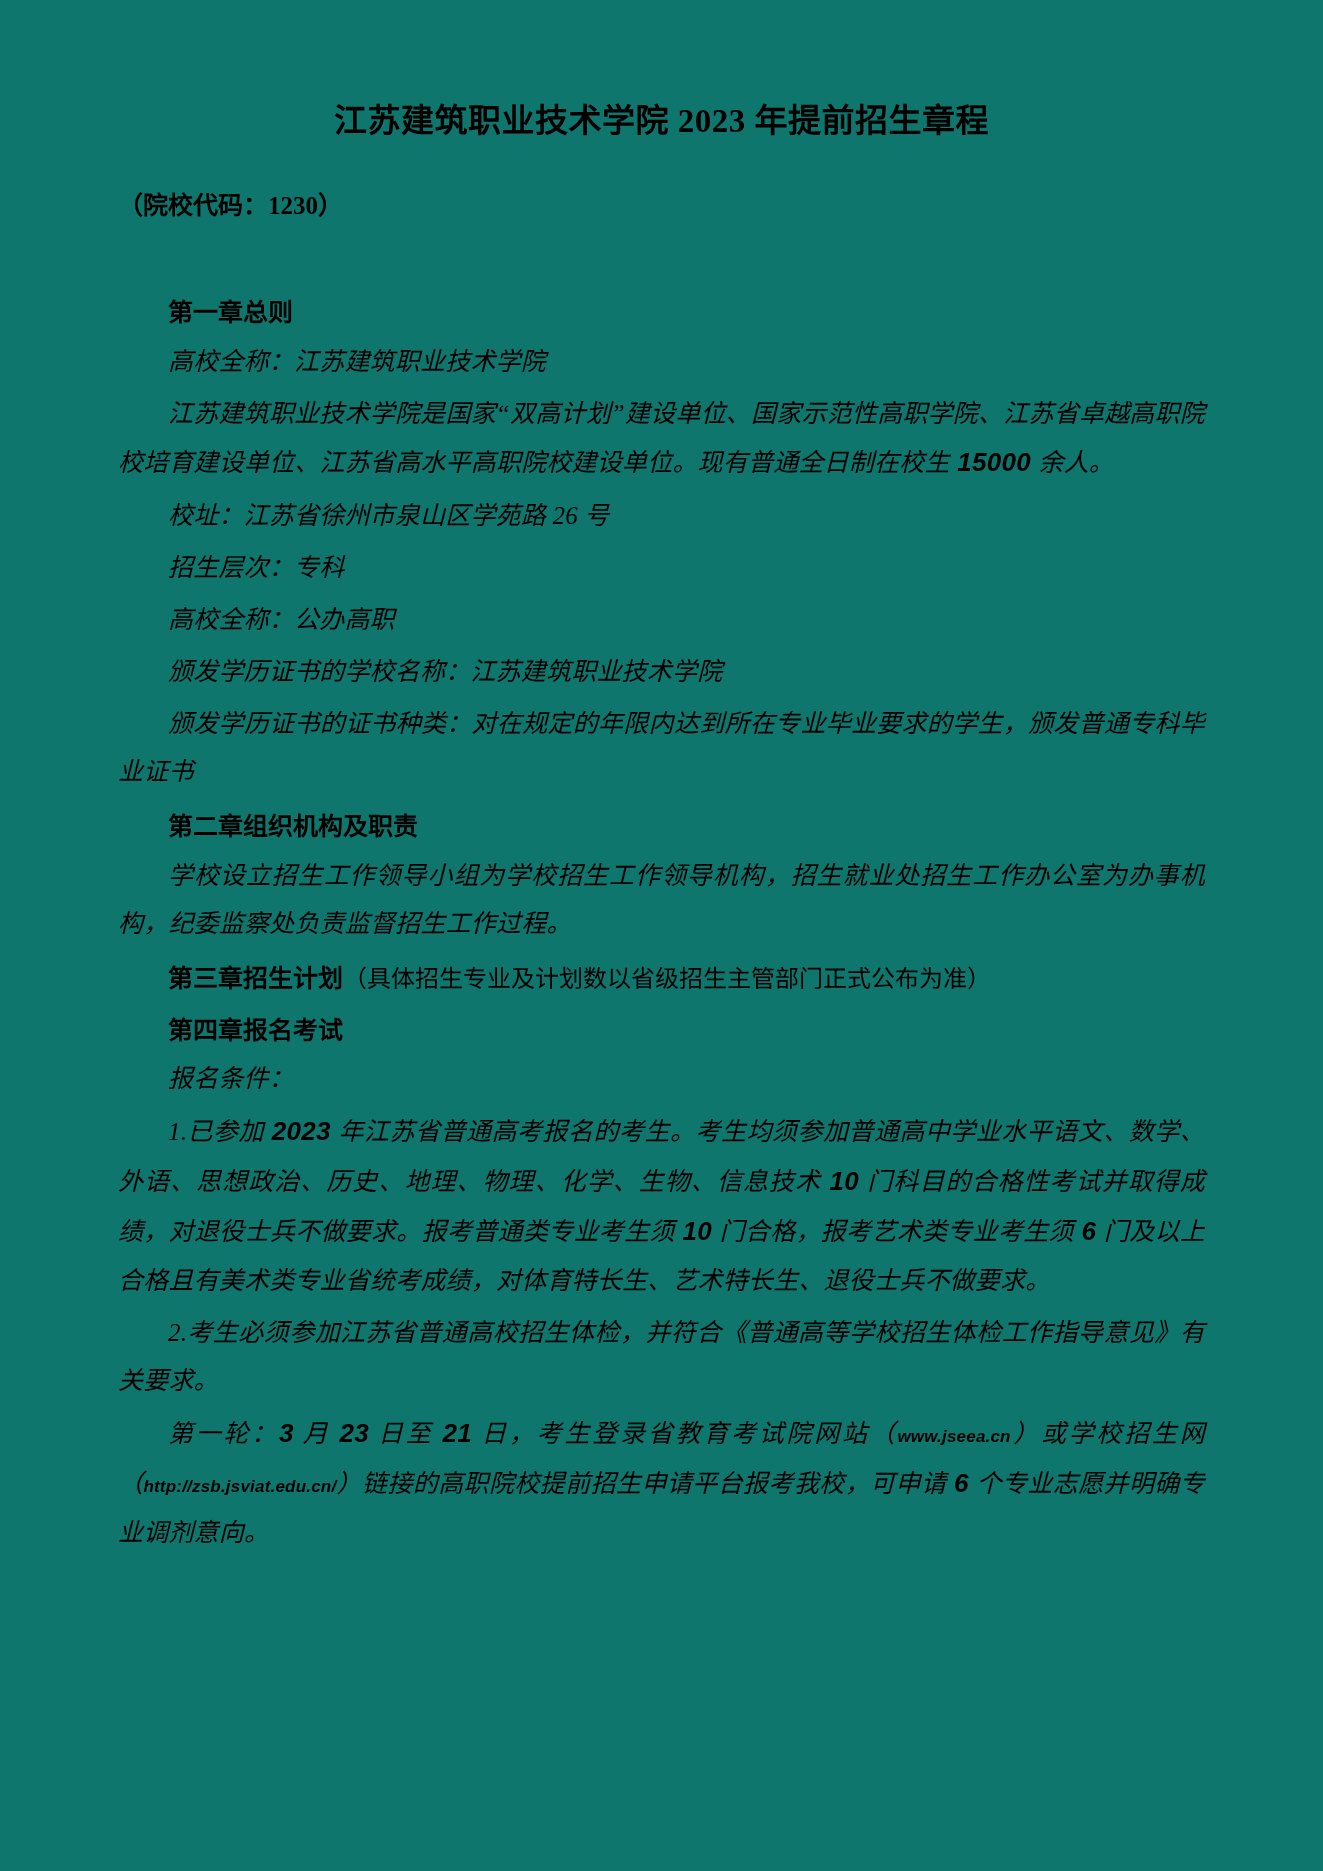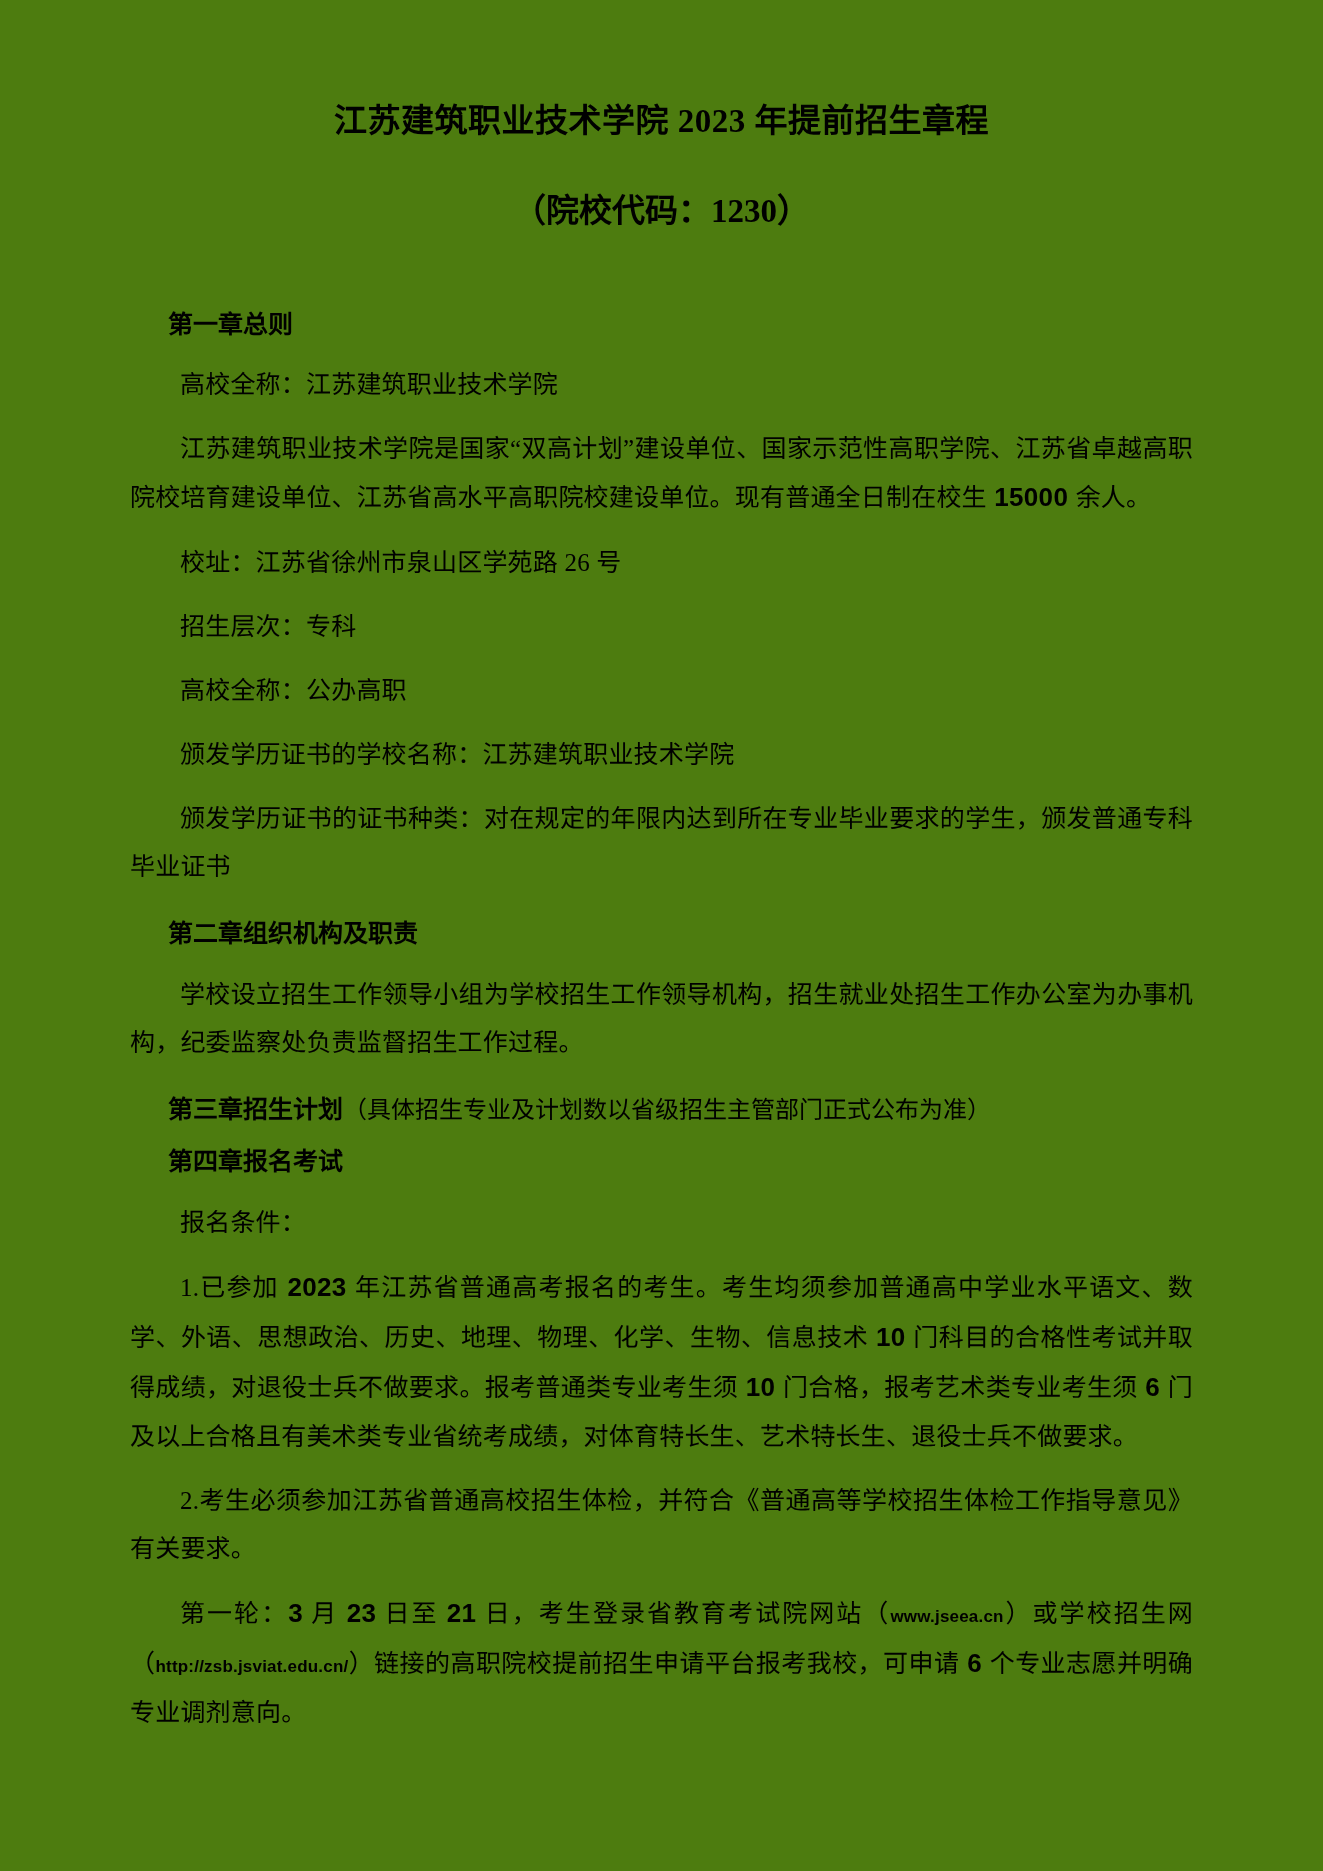--- a/index.html
+++ b/index.html
@@ -11,36 +11,36 @@
   body {
     font-family: "Liberation Serif", "DejaVu Serif", serif;
     color: #000000;
     -webkit-font-smoothing: antialiased;
   }
   .page {
     position: relative;
     width: 1323px;
     min-height: 1871px;
     margin: 0 auto;
-    background: #4d7c0f;
+    background: #0f766e;
     box-sizing: border-box;
     padding: 84px 118px 40px 118px;
   }
   .doc-title {
     text-align: center;
     font-size: 33px;
     font-weight: 700;
     letter-spacing: 0.5px;
     line-height: 1.45;
     margin: 0;
     padding-top: 14px;
   }
   .doc-subtitle {
-    text-align: center;
-    font-size: 33px;
+    text-align: left;
+    font-size: 25px;
     font-weight: 700;
     line-height: 1.45;
     margin: 0;
     padding-top: 42px;
   }
   .body-block {
     margin-top: 60px;
   }
   .chapter-heading {
     font-family: "Liberation Sans", "DejaVu Sans", sans-serif;
@@ -52,26 +52,27 @@
     text-indent: 50px;
   }
   .chapter-heading .heading-note {
     font-family: "Liberation Serif", "DejaVu Serif", serif;
     font-weight: 400;
     font-size: 24px;
   }
   p.para {
     font-size: 25px;
     line-height: 1.92;
-    margin: 12px;
+    margin: 0;
     padding: 2px 0 2px 0;
     text-align: justify;
     text-justify: inter-ideograph;
     text-indent: 50px;
     letter-spacing: 0.2px;
+    font-style: italic;
   }
   .lat {
     font-family: "Liberation Sans", "DejaVu Sans", sans-serif;
     font-weight: 700;
     font-size: 26px;
     letter-spacing: 0.3px;
   }
   .url {
     font-family: "Liberation Sans", "DejaVu Sans", sans-serif;
     font-weight: 700;

